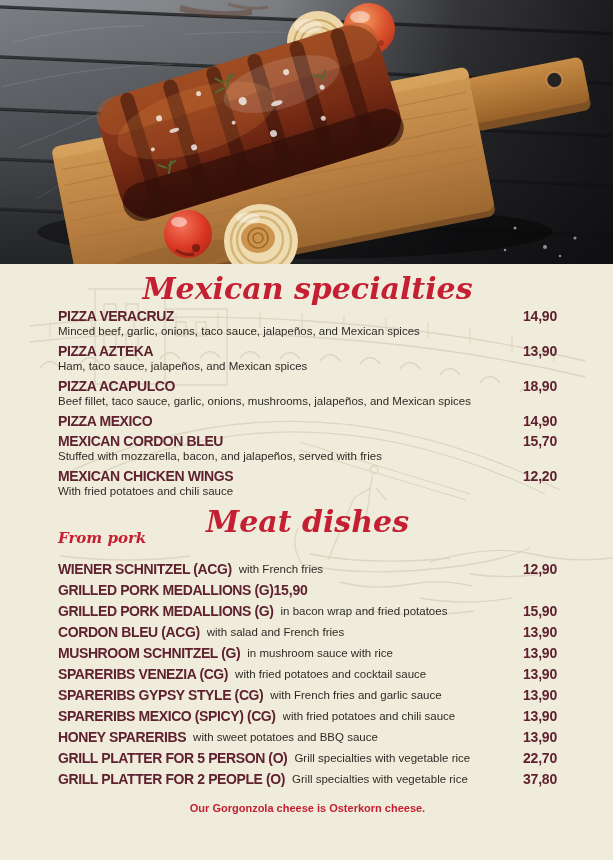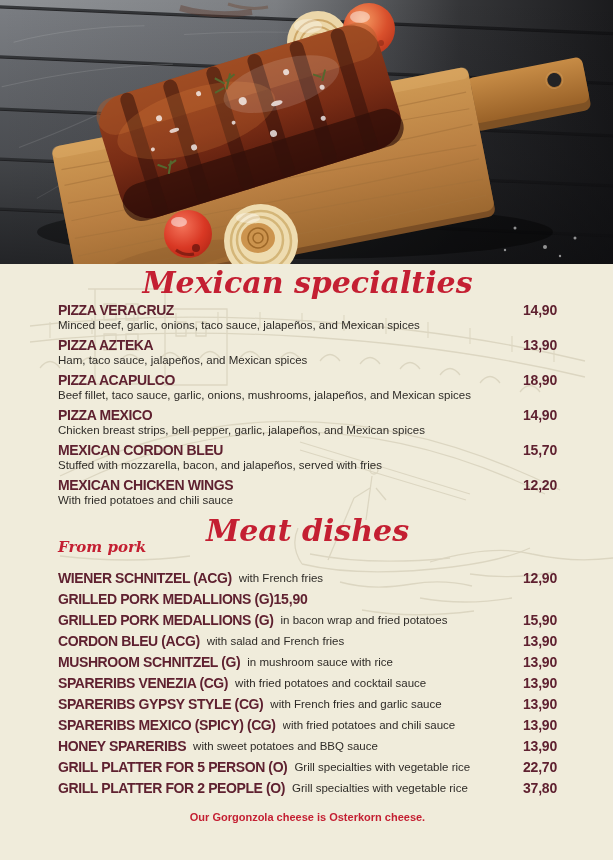--- a/index.html
+++ b/index.html
@@ -8,21 +8,21 @@
     background:var(--bg-cream,#f0ecdb);
     font-family:"Liberation Sans",sans-serif;
     margin:0 auto;
   }
   
   .photo{position:absolute;top:0;left:0;width:613px;height:264px;overflow:hidden;}
   .photo svg{display:block;}
   
   .menu{position:absolute;top:264px;left:0;width:613px;height:596px;}
   .watermark{position:absolute;top:0;left:0;z-index:0;pointer-events:none;}
-  .menu-content{position:relative;z-index:1;padding:0 56px 0 58px;}
+  .menu-content{position:relative;z-index:1;padding:6px 56px 0 58px;}
   .script-heading{
     margin:0;text-align:center;
     font-family:"DejaVu Serif",serif;font-style:italic;font-weight:700;
     font-size:30px;line-height:38px;color:var(--heading-red,#c41f32);
   }
   .sec2-header{position:relative;}
   .subtitle{
     position:absolute;left:0;bottom:-6px;
     font-family:"DejaVu Serif",serif;font-style:italic;font-weight:700;
     font-size:15px;color:var(--heading-red,#c41f32);
@@ -290,21 +290,20 @@
       <span class="pr">18,90</span>
     </div>
     <div class="ds">Beef fillet, taco sauce, garlic, onions, mushrooms, jalapeños, and Mexican spices</div>
   </div>
 
   <div class="item">
     <div class="item-top">
       <span class="nm">PIZZA MEXICO</span>
       <span class="pr">14,90</span>
     </div>
-    <div class="ds">Chicken breast strips, bell pepper, garlic, jalapeños, and Mexican spices</div>
   </div>
 
   <div class="item">
     <div class="item-top">
       <span class="nm">MEXICAN CORDON BLEU</span>
       <span class="pr">15,70</span>
     </div>
     <div class="ds">Stuffed with mozzarella, bacon, and jalapeños, served with fries</div>
   </div>
 

